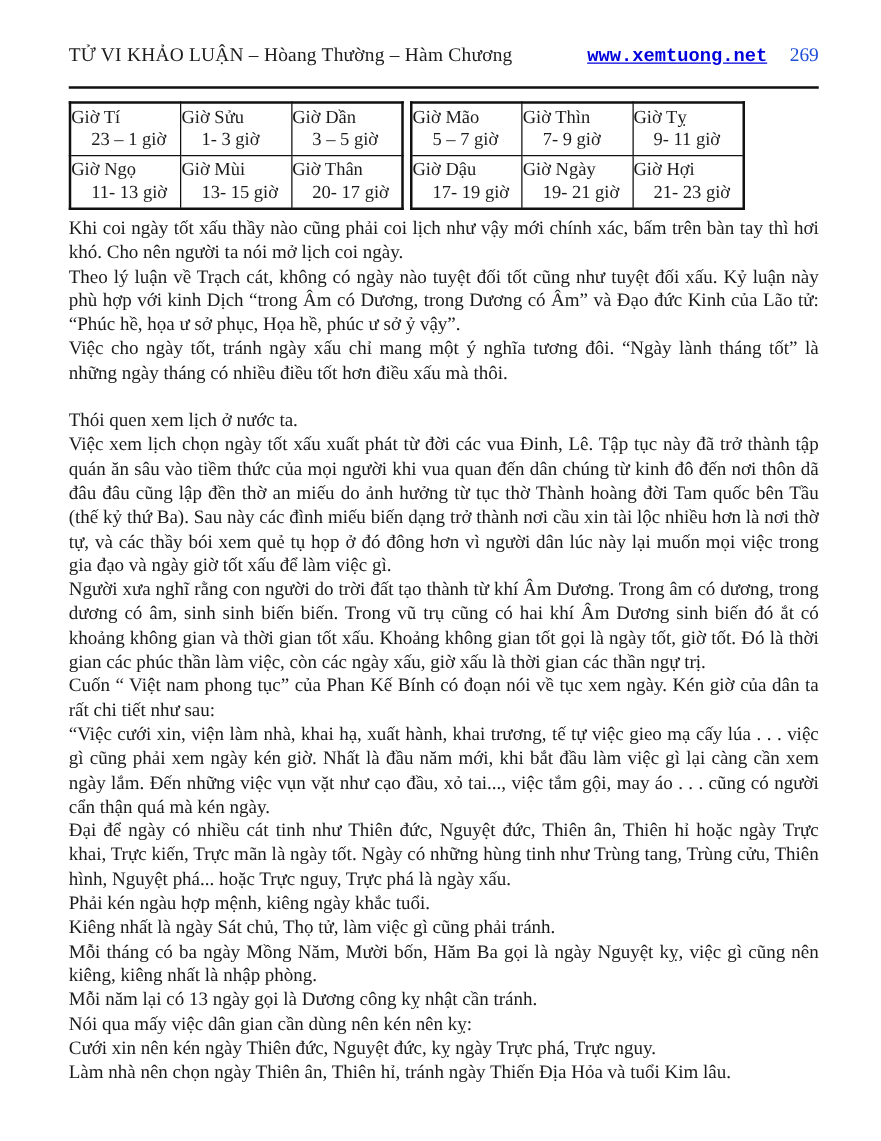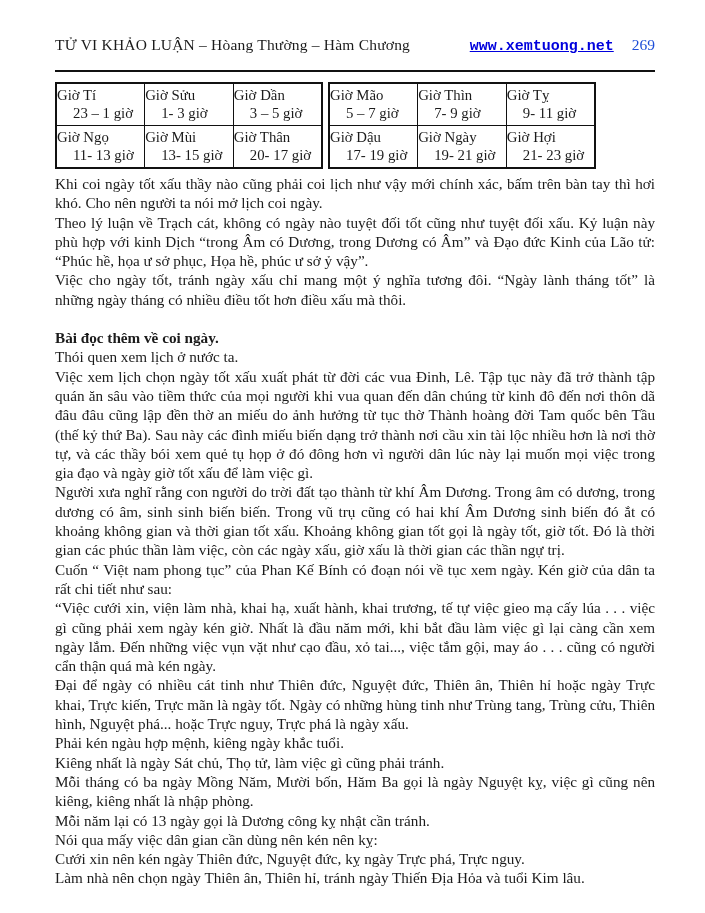--- a/index.html
+++ b/index.html
@@ -166,21 +166,20 @@
         </tr>
       </tbody>
     </table>
   </div>
 
   <div class="body-text" id="body-text">
       <p class="para">Khi coi ngày tốt xấu thầy nào cũng phải coi lịch như vậy mới chính xác, bấm trên bàn tay thì hơi khó. Cho nên người ta nói mở lịch coi ngày.</p>
       <p class="para">Theo lý luận về Trạch cát, không có ngày nào tuyệt đối tốt cũng như tuyệt đối xấu. Kỷ luận này phù hợp với kinh Dịch “trong Âm có Dương, trong Dương có Âm” và Đạo đức Kinh của Lão tử: “Phúc hề, họa ư sở phục, Họa hề, phúc ư sở ỷ vậy”.</p>
       <p class="para">Việc cho ngày tốt, tránh ngày xấu chỉ mang một ý nghĩa tương đôi. “Ngày lành tháng tốt” là những ngày tháng có nhiều điều tốt hơn điều xấu mà thôi.</p>
       <div class="spacer"></div>
-      <p class="para heading">Bài đọc thêm về coi ngày.</p>
       <p class="para">Thói quen xem lịch ở nước ta.</p>
       <p class="para">Việc xem lịch chọn ngày tốt xấu xuất phát từ đời các vua Đinh, Lê. Tập tục này đã trở thành tập quán ăn sâu vào tiềm thức của mọi người khi vua quan đến dân chúng từ kinh đô đến nơi thôn dã đâu đâu cũng lập đền thờ an miếu do ảnh hưởng từ tục thờ Thành hoàng đời Tam quốc bên Tầu (thế kỷ thứ Ba). Sau này các đình miếu biến dạng trở thành nơi cầu xin tài lộc nhiều hơn là nơi thờ tự, và các thầy bói xem quẻ tụ họp ở đó đông hơn vì người dân lúc này lại muốn mọi việc trong gia đạo và ngày giờ tốt xấu để làm việc gì.</p>
       <p class="para">Người xưa nghĩ rằng con người do trời đất tạo thành từ khí Âm Dương. Trong âm có dương, trong dương có âm, sinh sinh biến biến. Trong vũ trụ cũng có hai khí Âm Dương sinh biến đó ắt có khoảng không gian và thời gian tốt xấu. Khoảng không gian tốt gọi là ngày tốt, giờ tốt. Đó là thời gian các phúc thần làm việc, còn các ngày xấu, giờ xấu là thời gian các thần ngự trị.</p>
       <p class="para">Cuốn “ Việt nam phong tục” của Phan Kế Bính có đoạn nói về tục xem ngày. Kén giờ của dân ta rất chi tiết như sau:</p>
       <p class="para">“Việc cưới xin, viện làm nhà, khai hạ, xuất hành, khai trương, tế tự việc gieo mạ cấy lúa . . . việc gì cũng phải xem ngày kén giờ. Nhất là đầu năm mới, khi bắt đầu làm việc gì lại càng cần xem ngày lắm. Đến những việc vụn vặt như cạo đầu, xỏ tai..., việc tắm gội, may áo . . . cũng có người cẩn thận quá mà kén ngày.</p>
       <p class="para">Đại để ngày có nhiều cát tinh như Thiên đức, Nguyệt đức, Thiên ân, Thiên hỉ hoặc ngày Trực khai, Trực kiến, Trực mãn là ngày tốt. Ngày có những hùng tinh như Trùng tang, Trùng cửu, Thiên hình, Nguyệt phá... hoặc Trực nguy, Trực phá là ngày xấu.</p>
       <p class="para">Phải kén ngàu hợp mệnh, kiêng ngày khắc tuổi.</p>
       <p class="para">Kiêng nhất là ngày Sát chủ, Thọ tử, làm việc gì cũng phải tránh.</p>
       <p class="para">Mỗi tháng có ba ngày Mồng Năm, Mười bốn, Hăm Ba gọi là ngày Nguyệt kỵ, việc gì cũng nên kiêng, kiêng nhất là nhập phòng.</p>
       <p class="para">Mỗi năm lại có 13 ngày gọi là Dương công kỵ nhật cần tránh.</p>

